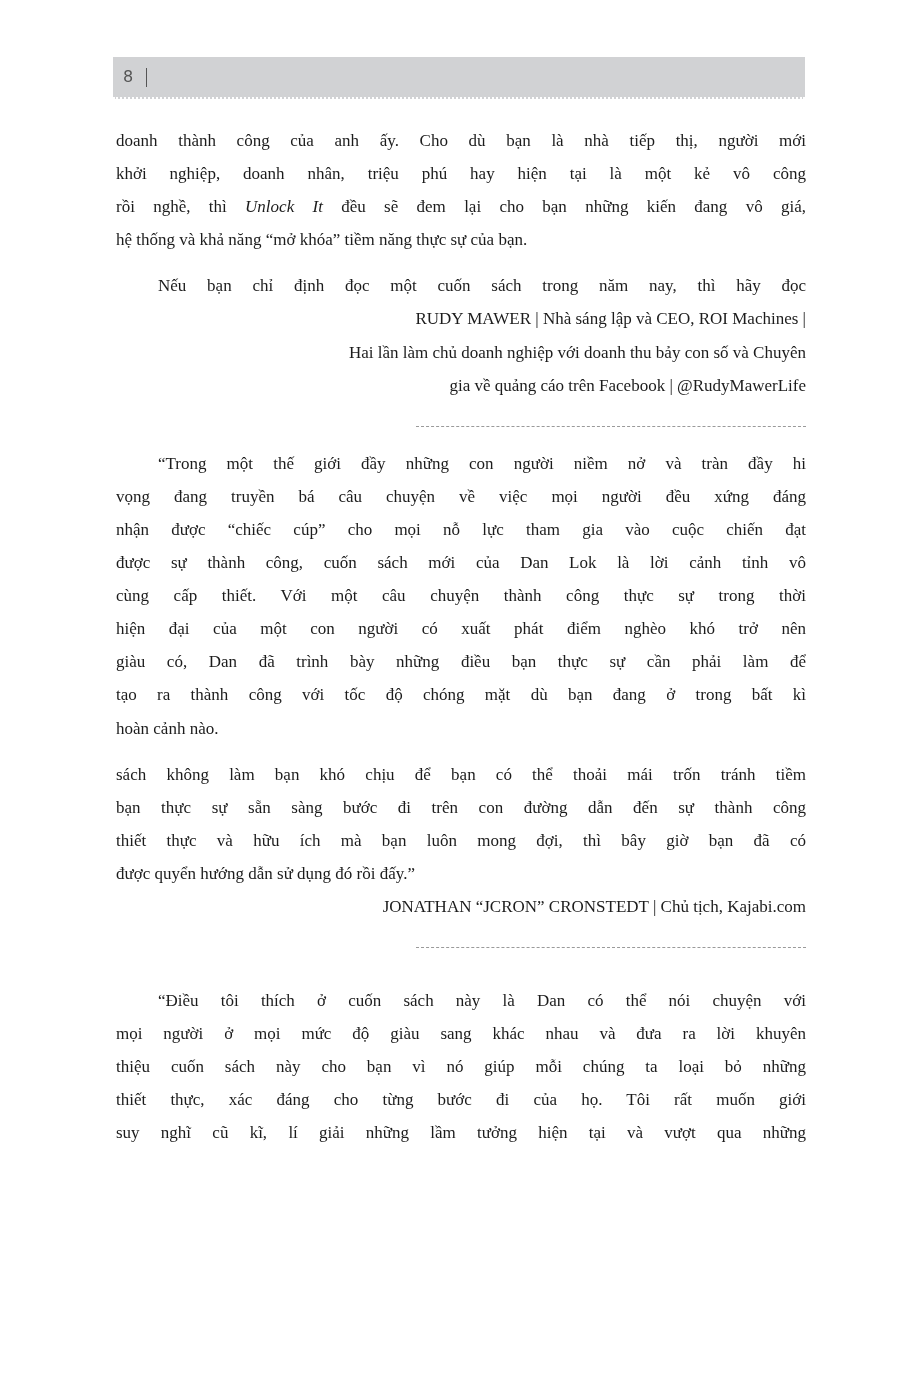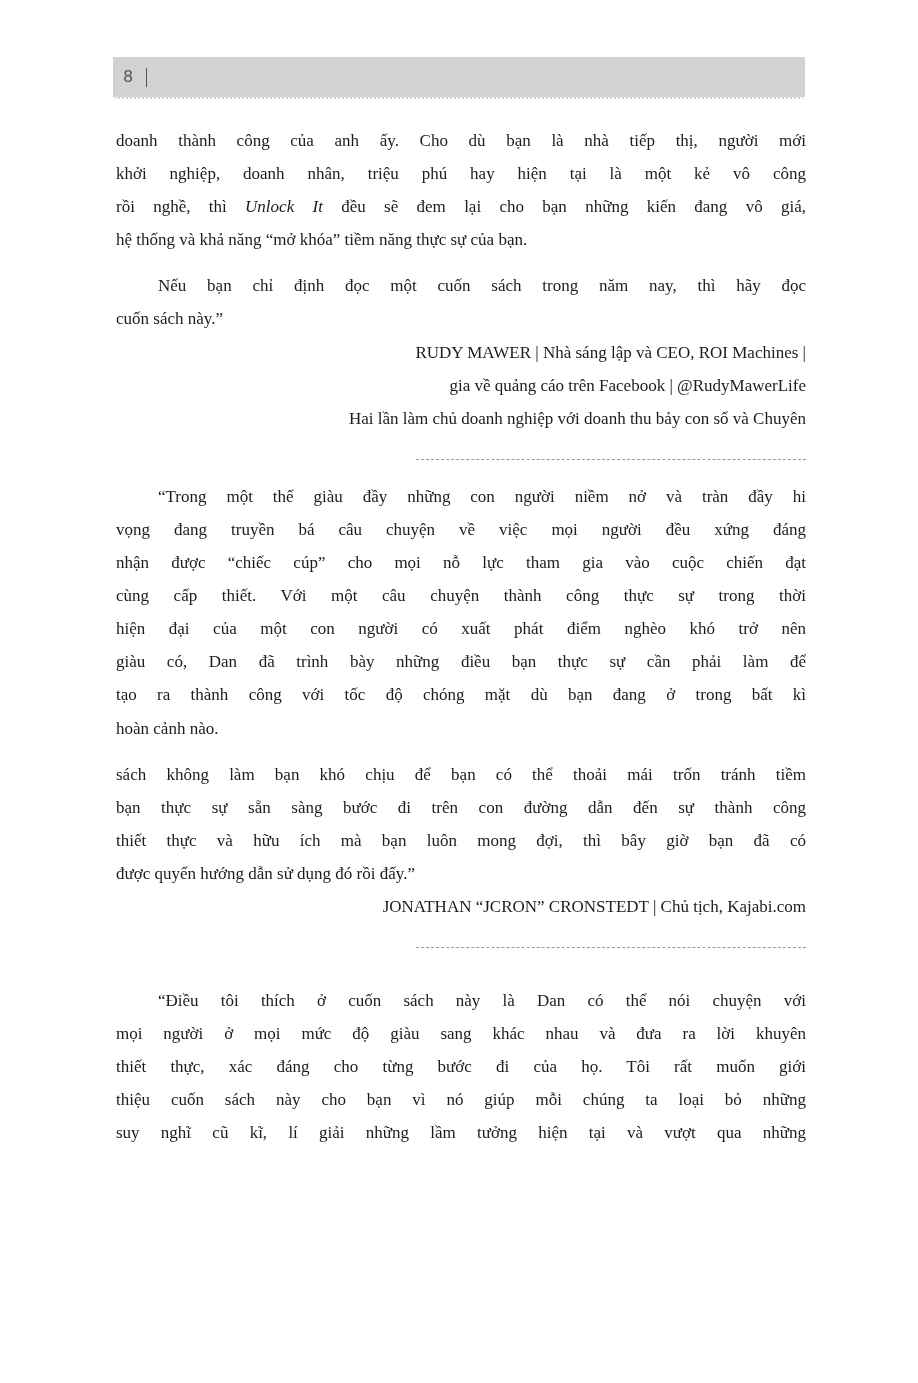--- a/index.html
+++ b/index.html
@@ -46,35 +46,35 @@
 
   <section>
     <p>
       <span class="just">doanh thành công của anh ấy. Cho dù bạn là nhà tiếp thị, người mới</span>
       <span class="just">khởi nghiệp, doanh nhân, triệu phú hay hiện tại là một kẻ vô công</span>
       <span class="just"><span>rồi nghề, thì </span><i>Unlock It</i><span> đều sẽ đem lại cho bạn những kiến đang vô giá,</span></span>
       <span class="line">hệ thống và khả năng “mở khóa” tiềm năng thực sự của bạn.</span>
     </p>
     <p class="indent gap">
       <span class="just">Nếu bạn chỉ định đọc một cuốn sách trong năm nay, thì hãy đọc</span>
-      <span class="line" style="text-indent:0">cuốn sách này.”</span>
     </p>
     <div class="attr">
       <span class="line">RUDY MAWER | Nhà sáng lập và CEO, ROI Machines |</span>
+      <span class="line">Hai lần làm chủ doanh nghiệp với doanh thu bảy con số và Chuyên</span>
       <span class="line">gia về quảng cáo trên Facebook | @RudyMawerLife</span>
-      <span class="line">Hai lần làm chủ doanh nghiệp với doanh thu bảy con số và Chuyên</span>
     </div>
     <div class="divider"></div>
   </section>
 
   <section class="quote-block" style="margin-top:20px;">
     <p class="indent">
-      <span class="just">“Trong một thế giàu đầy những con người niềm nở và tràn đầy hi</span>
+      <span class="just">“Trong một thế giới đầy những con người niềm nở và tràn đầy hi</span>
       <span class="just" style="text-indent:0">vọng đang truyền bá câu chuyện về việc mọi người đều xứng đáng</span>
       <span class="just" style="text-indent:0">nhận được “chiếc cúp” cho mọi nỗ lực tham gia vào cuộc chiến đạt</span>
+      <span class="just" style="text-indent:0">được sự thành công, cuốn sách mới của Dan Lok là lời cảnh tỉnh vô</span>
       <span class="just" style="text-indent:0">cùng cấp thiết. Với một câu chuyện thành công thực sự trong thời</span>
       <span class="just" style="text-indent:0">hiện đại của một con người có xuất phát điểm nghèo khó trở nên</span>
       <span class="just" style="text-indent:0">giàu có, Dan đã trình bày những điều bạn thực sự cần phải làm để</span>
       <span class="just" style="text-indent:0">tạo ra thành công với tốc độ chóng mặt dù bạn đang ở trong bất kì</span>
       <span class="line" style="text-indent:0">hoàn cảnh nào.</span>
     </p>
     <p class="indent gap">
       <span class="just" style="text-indent:0">sách không làm bạn khó chịu để bạn có thể thoải mái trốn tránh tiềm</span>
       <span class="just" style="text-indent:0">bạn thực sự sẵn sàng bước đi trên con đường dẫn đến sự thành công</span>
       <span class="just" style="text-indent:0">thiết thực và hữu ích mà bạn luôn mong đợi, thì bây giờ bạn đã có</span>
@@ -83,19 +83,19 @@
     <div class="attr">
       <span class="line">JONATHAN “JCRON” CRONSTEDT | Chủ tịch, Kajabi.com</span>
     </div>
     <div class="divider"></div>
   </section>
 
   <section class="quote-block" style="margin-top:36px;">
     <p class="indent">
       <span class="just">“Điều tôi thích ở cuốn sách này là Dan có thể nói chuyện với</span>
       <span class="just" style="text-indent:0">mọi người ở mọi mức độ giàu sang khác nhau và đưa ra lời khuyên</span>
+      <span class="just" style="text-indent:0">thiệu cuốn sách này cho bạn vì nó giúp mỗi chúng ta loại bỏ những</span>
       <span class="just" style="text-indent:0">thiết thực, xác đáng cho từng bước đi của họ. Tôi rất muốn giới</span>
-      <span class="just" style="text-indent:0">thiệu cuốn sách này cho bạn vì nó giúp mỗi chúng ta loại bỏ những</span>
       <span class="just" style="text-indent:0">suy nghĩ cũ kĩ, lí giải những lầm tưởng hiện tại và vượt qua những</span>
     </p>
   </section>
 
 </div>
 
 </body></html>

